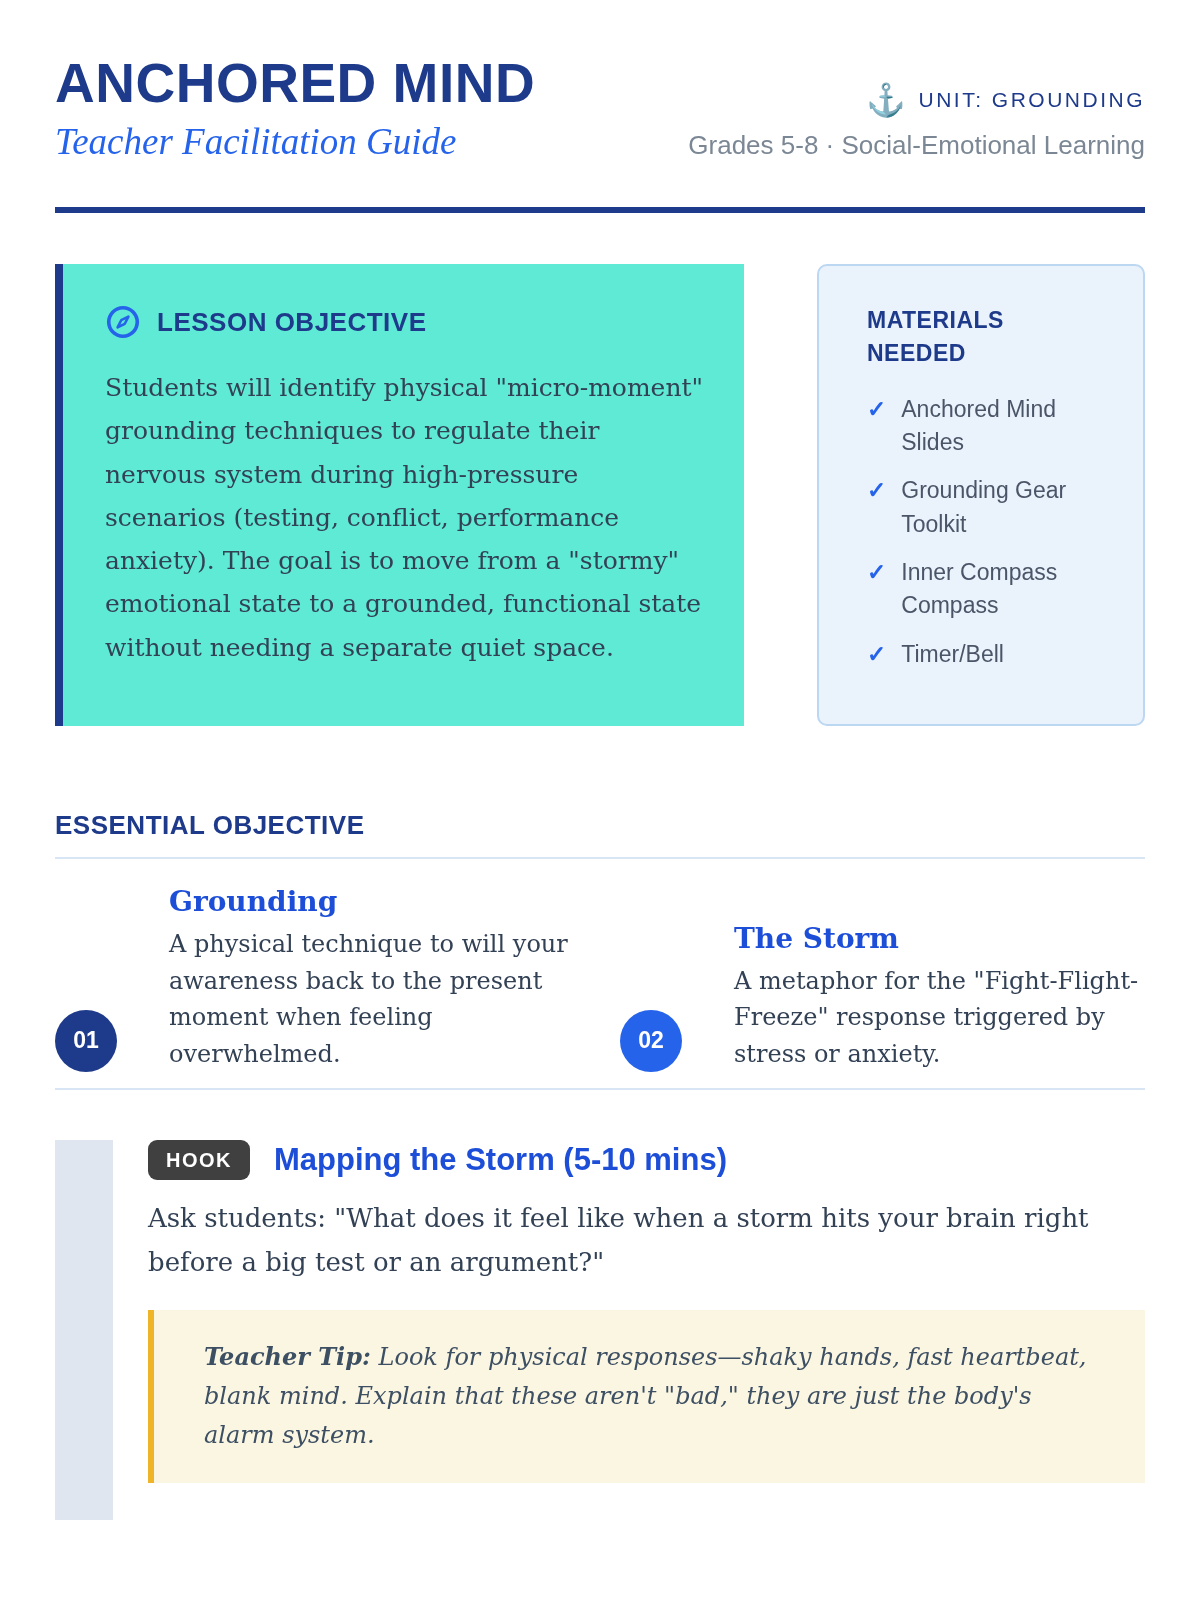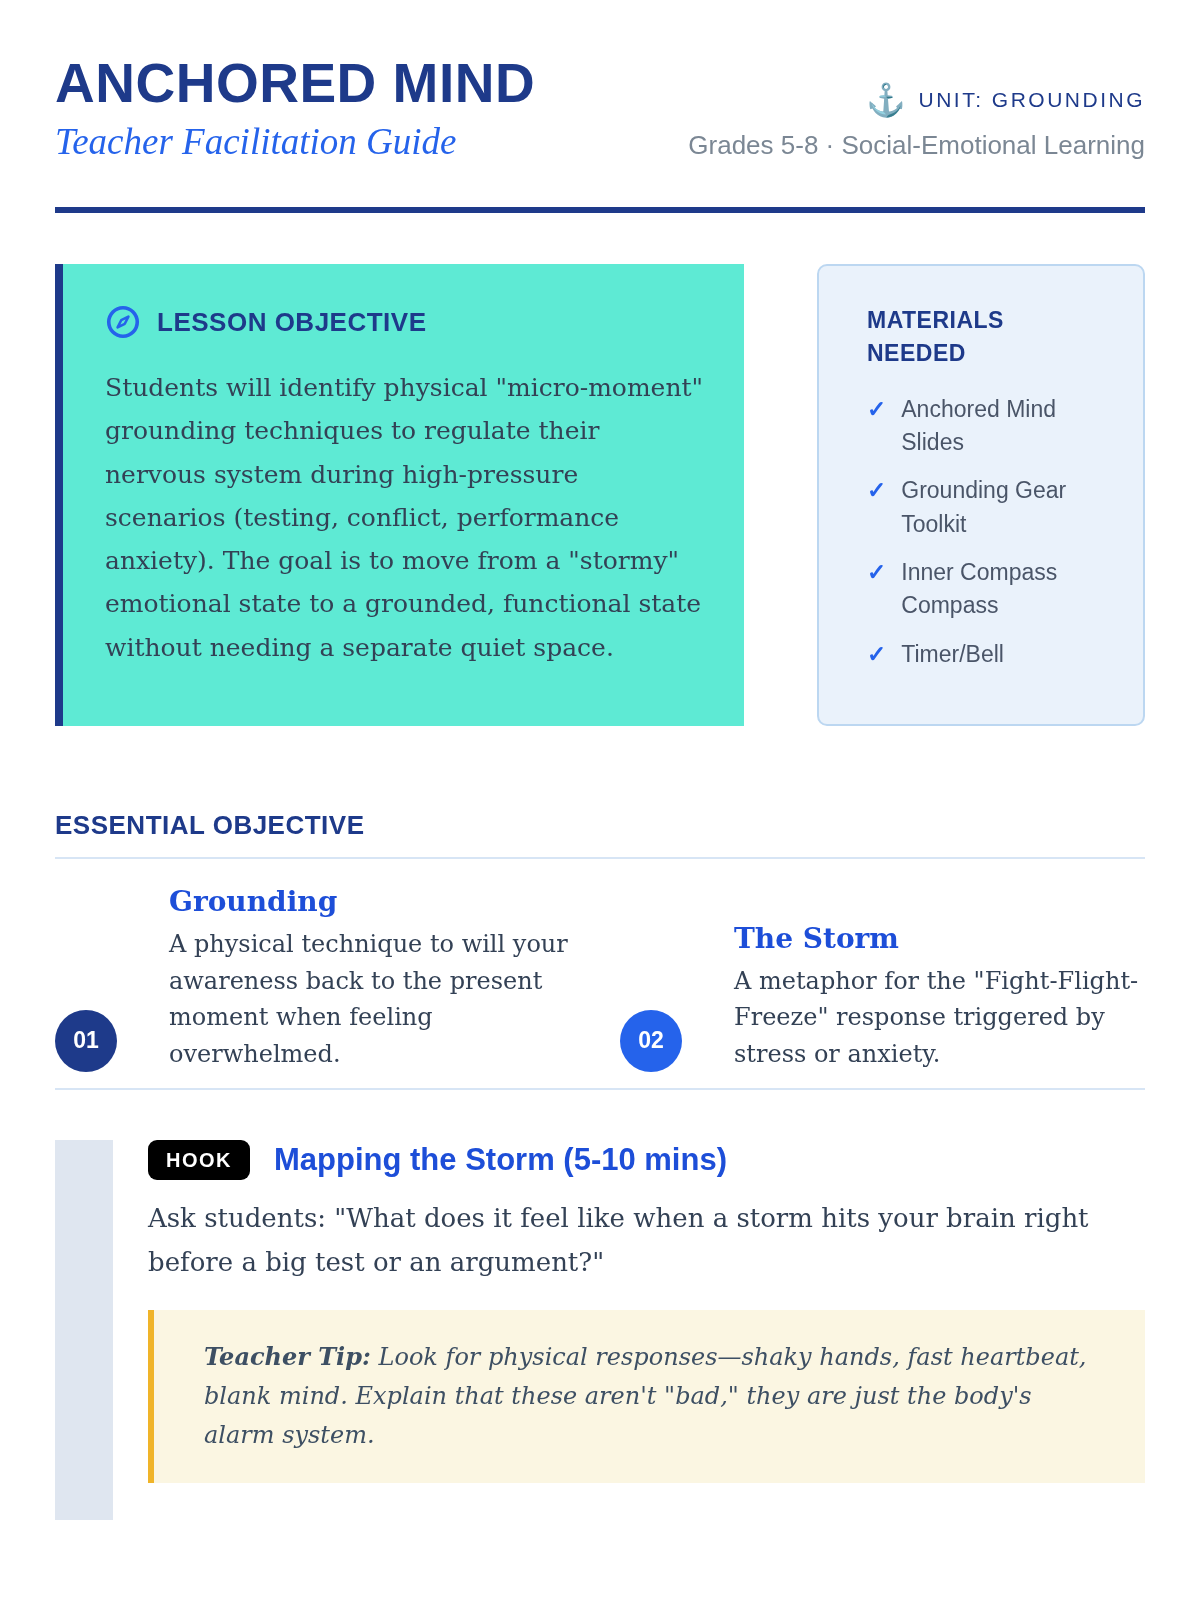--- a/index.html
+++ b/index.html
@@ -97,21 +97,21 @@
   .seq-bar {
     position: absolute; left: 0; top: 0; width: 58px;
     height: calc(100% + 37px);
     background: #dfe6f0;
   }
   .step-head { display: flex; align-items: center; gap: 24px; margin-bottom: 16px; }
   .step-badge {
     display: inline-block; padding: 9px 18px 8px; border-radius: 9px;
     color: #ffffff; font-size: 20px; font-weight: bold; letter-spacing: 1.5px;
   }
-  .badge-hook { background: #000000; }
+  .badge-hook { background: #404040; }
   .step-title { font-size: 31px; font-weight: bold; color: #1d4ed8; }
   .step-body {
     font-family: "DejaVu Serif", serif;
     font-size: 26px; line-height: 1.7; color: #334155;
     margin-bottom: 26px; max-width: 1010px;
   }
   .tip-box {
     background: #fbf6e2;
     border-left: 6px solid #f0b429;
     padding: 28px 50px;

